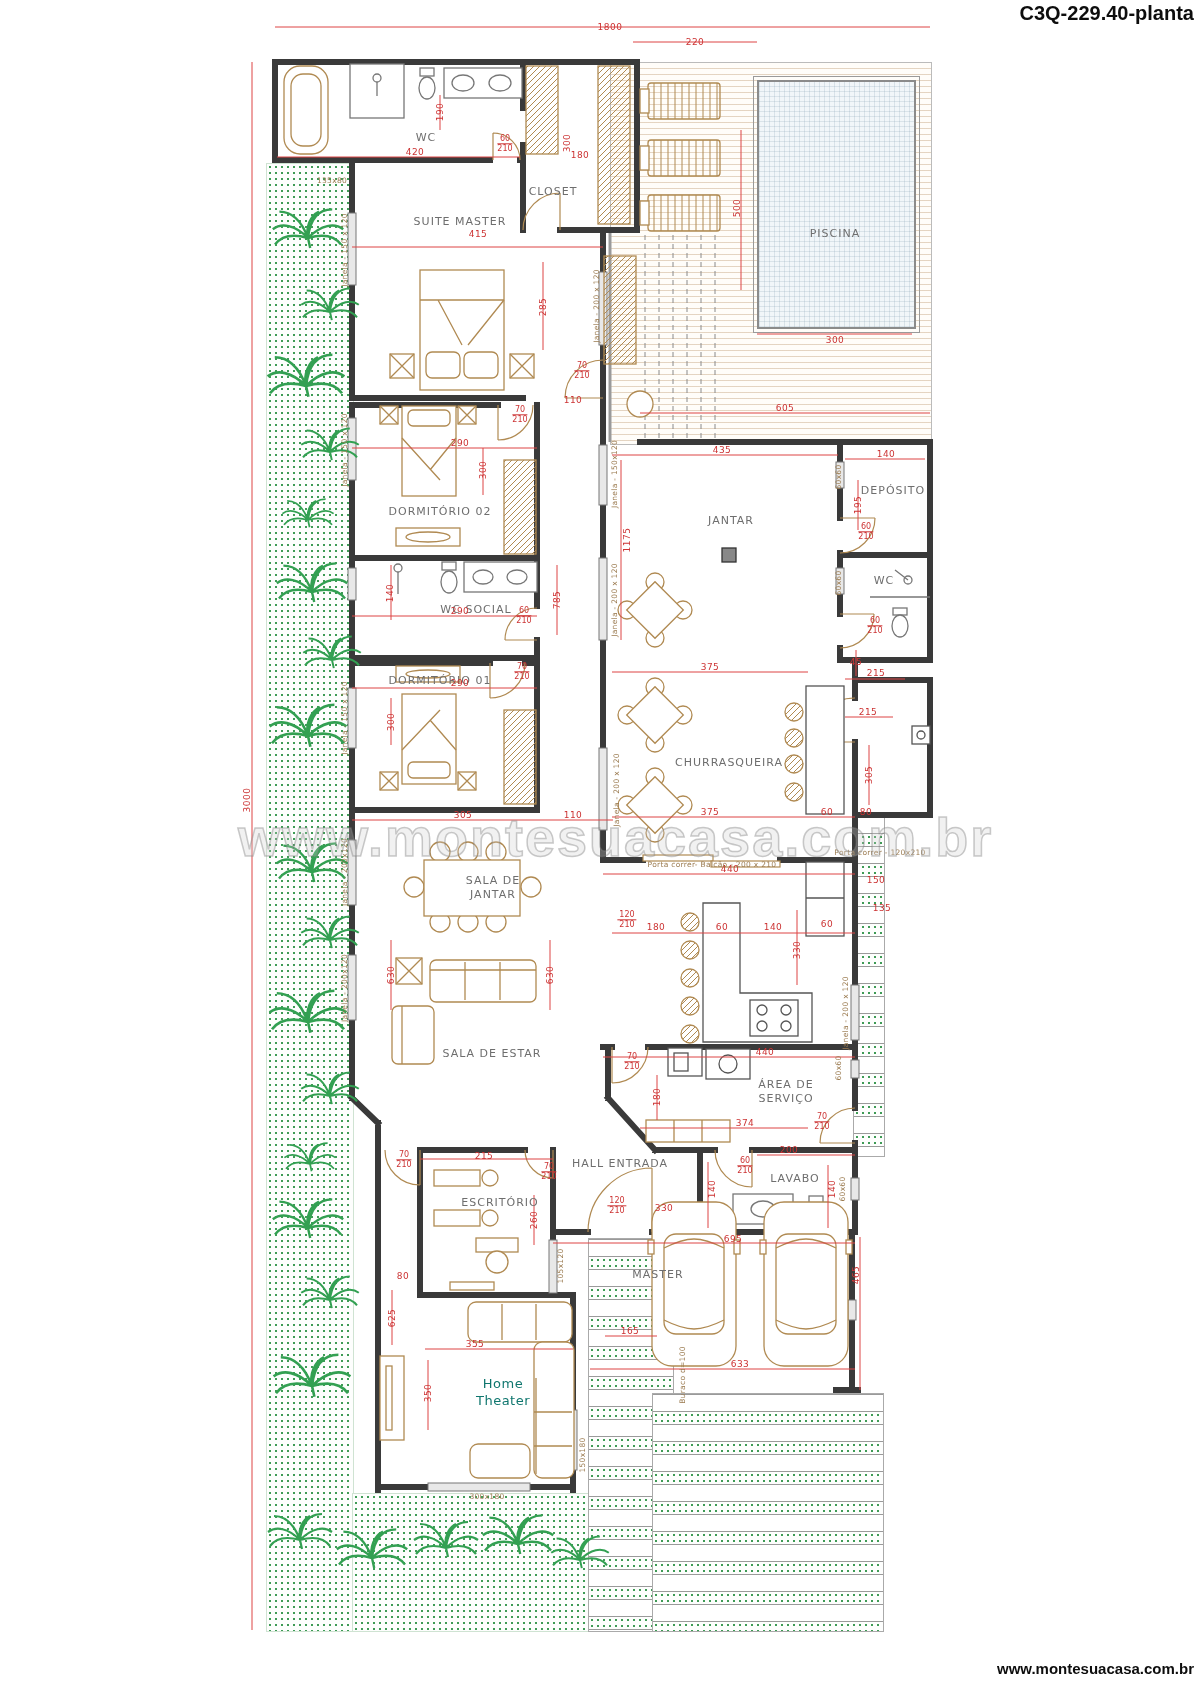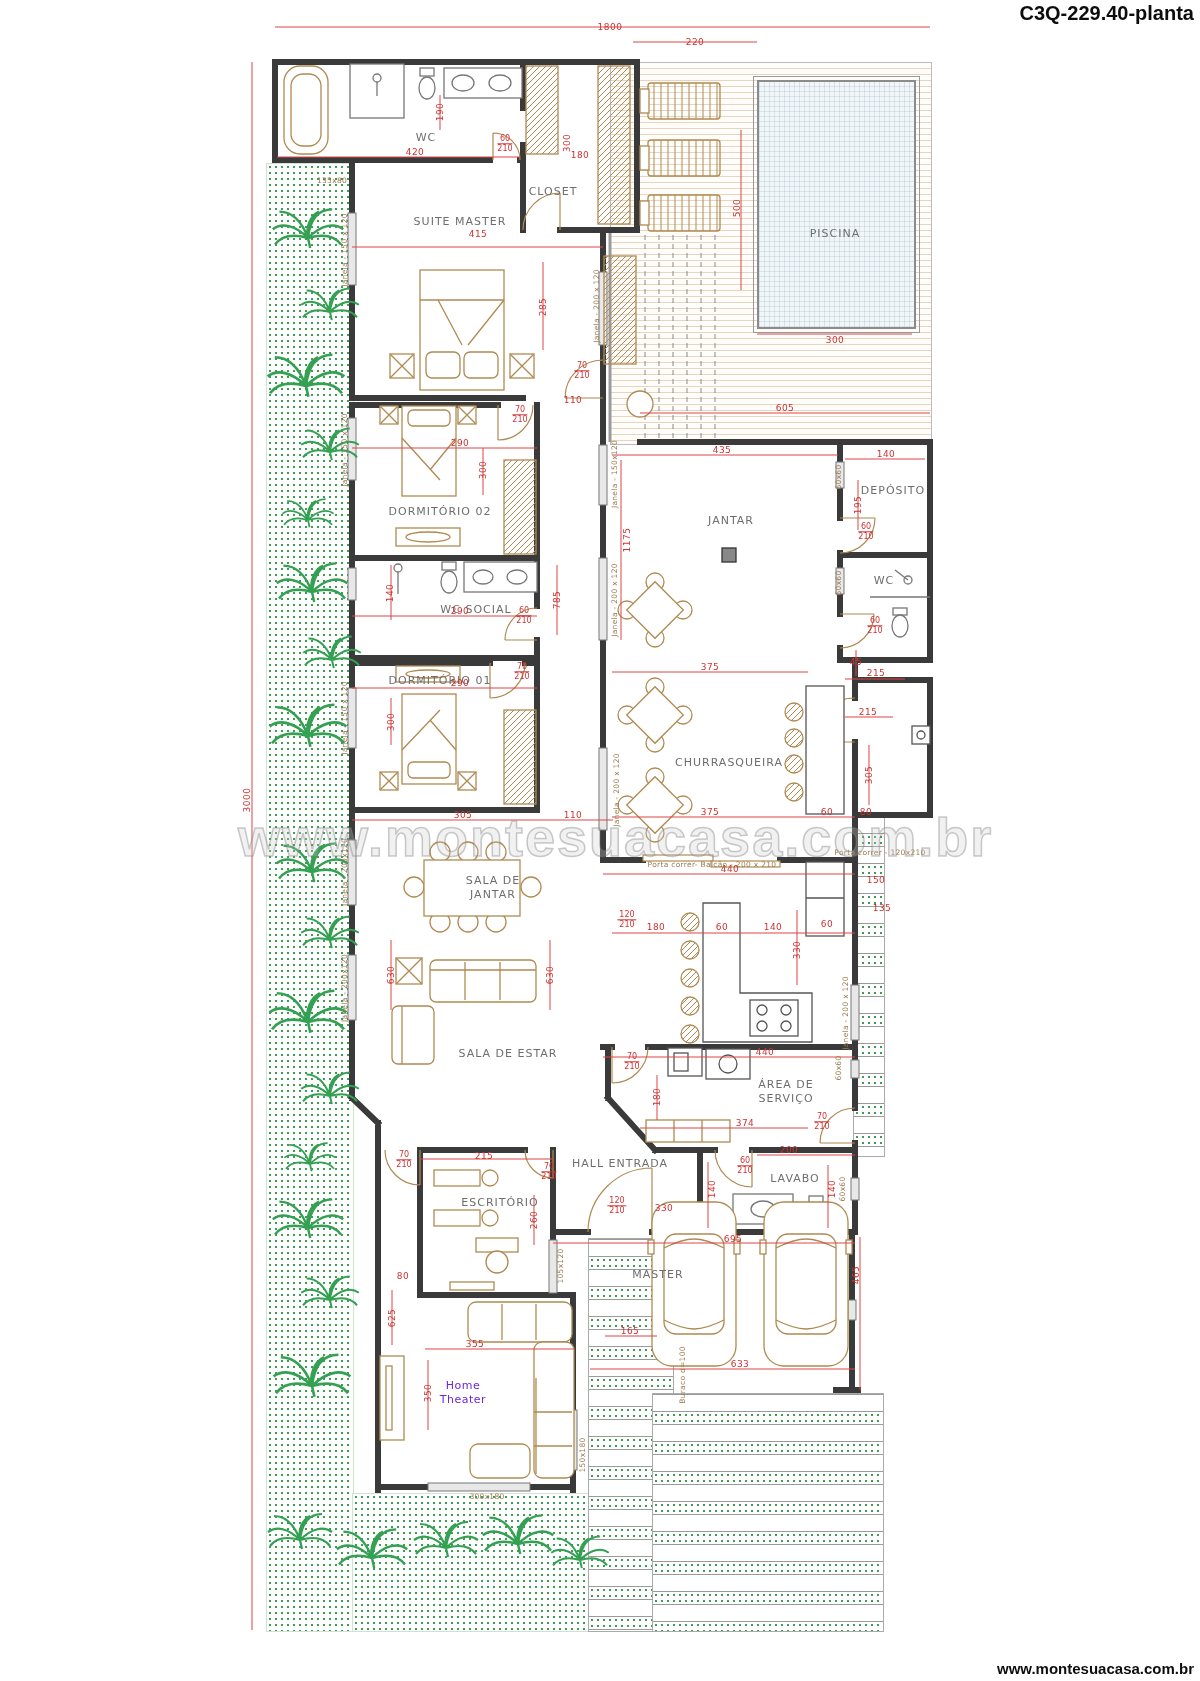--- a/index.html
+++ b/index.html
@@ -18,21 +18,21 @@
                       repeating-linear-gradient(90deg,rgba(120,150,170,.20) 0 1px,transparent 1px 5px);
      border:2px solid #8b8b8b;outline:1px solid #9a9a9a;outline-offset:3px;}
   .strips{position:absolute;background-color:#fdfefd;
      background-image:
        repeating-linear-gradient(180deg,#9a9a9a 0 1px,#ffffff 1px 17px,#9a9a9a 17px 18px,transparent 18px 30px),
        radial-gradient(#35964d 0.7px,transparent 0.85px);
      background-size:auto,6px 6px;border:1px solid #aaa;}
   
   .ann{position:absolute;pointer-events:none;white-space:pre-line;}
   .room{font-size:11px;color:#6e6e6e;letter-spacing:1px;text-align:center;line-height:1.3;}
-  .room.ht{font-size:11px;letter-spacing:.5px;color:#6d28d9;}
+  .room.ht{font-size:13px;letter-spacing:.5px;color:#0f766e;margin-left:40px;}
   .dim{font-size:9px;color:#c33;letter-spacing:.5px;}
   .win{font-size:7.5px;color:#9b7b50;letter-spacing:.3px;}
   .door{font-size:8px;color:#c33;text-align:center;line-height:1.15;}
   .door .n{display:block;border-bottom:1px solid #c33;padding:0 2px;}
   
   #watermark{position:absolute;left:238px;top:806px;width:940px;
      font-weight:bold;font-size:54px;letter-spacing:2px;
      color:rgba(205,205,205,.28);-webkit-text-stroke:1.5px rgba(130,130,130,.42);
      font-family:"Liberation Sans",sans-serif;pointer-events:none;}
   #title{position:absolute;right:6px;top:2px;font:bold 20px "Liberation Sans",sans-serif;color:#0d0d0d;}
@@ -455,21 +455,21 @@
       <div class="ann room" style="left: 440px; top: 512px; transform: translate(-50%, -50%);">DORMITÓRIO 02</div>
       <div class="ann room" style="left: 476px; top: 610px; transform: translate(-50%, -50%);">WC  SOCIAL</div>
       <div class="ann room" style="left: 440px; top: 681px; transform: translate(-50%, -50%);">DORMITÓRIO 01</div>
       <div class="ann room" style="left: 835px; top: 222px; transform: translate(-50%, -50%); margin-top: 12px;">PISCINA</div>
       <div class="ann room" style="left: 731px; top: 521px; transform: translate(-50%, -50%);">JANTAR</div>
       <div class="ann room" style="left: 893px; top: 491px; transform: translate(-50%, -50%);">DEPÓSITO</div>
       <div class="ann room" style="left: 884px; top: 581px; transform: translate(-50%, -50%);">WC</div>
       <div class="ann room" style="left: 729px; top: 763px; transform: translate(-50%, -50%);">CHURRASQUEIRA</div>
       <div class="ann room" style="left: 470px; top: 888px; transform: translate(-50%, -50%); margin-left: 23px;">SALA DE
 JANTAR</div>
-      <div class="ann room" style="left: 508px; top: 1054px; transform: translate(-50%, -50%);">SALA DE ESTAR</div>
+      <div class="ann room" style="left: 492px; top: 1054px; transform: translate(-50%, -50%);">SALA DE ESTAR</div>
       <div class="ann room" style="left: 786px; top: 1092px; transform: translate(-50%, -50%);">ÁREA DE
 SERVIÇO</div>
       <div class="ann room" style="left: 620px; top: 1164px; transform: translate(-50%, -50%);">HALL  ENTRADA</div>
       <div class="ann room" style="left: 795px; top: 1179px; transform: translate(-50%, -50%);">LAVABO</div>
       <div class="ann room" style="left: 500px; top: 1203px; transform: translate(-50%, -50%);">ESCRITÓRIO</div>
       <div class="ann room" style="left: 658px; top: 1275px; transform: translate(-50%, -50%);">MASTER</div>
       <div class="ann room ht" style="left: 463px; top: 1393px; transform: translate(-50%, -50%);">Home
 Theater</div>
       <div class="ann dim" style="left: 610px; top: 27px; transform: translate(-50%, -50%);">1800</div>
       <div class="ann dim" style="left: 695px; top: 42px; transform: translate(-50%, -50%);">220</div>

